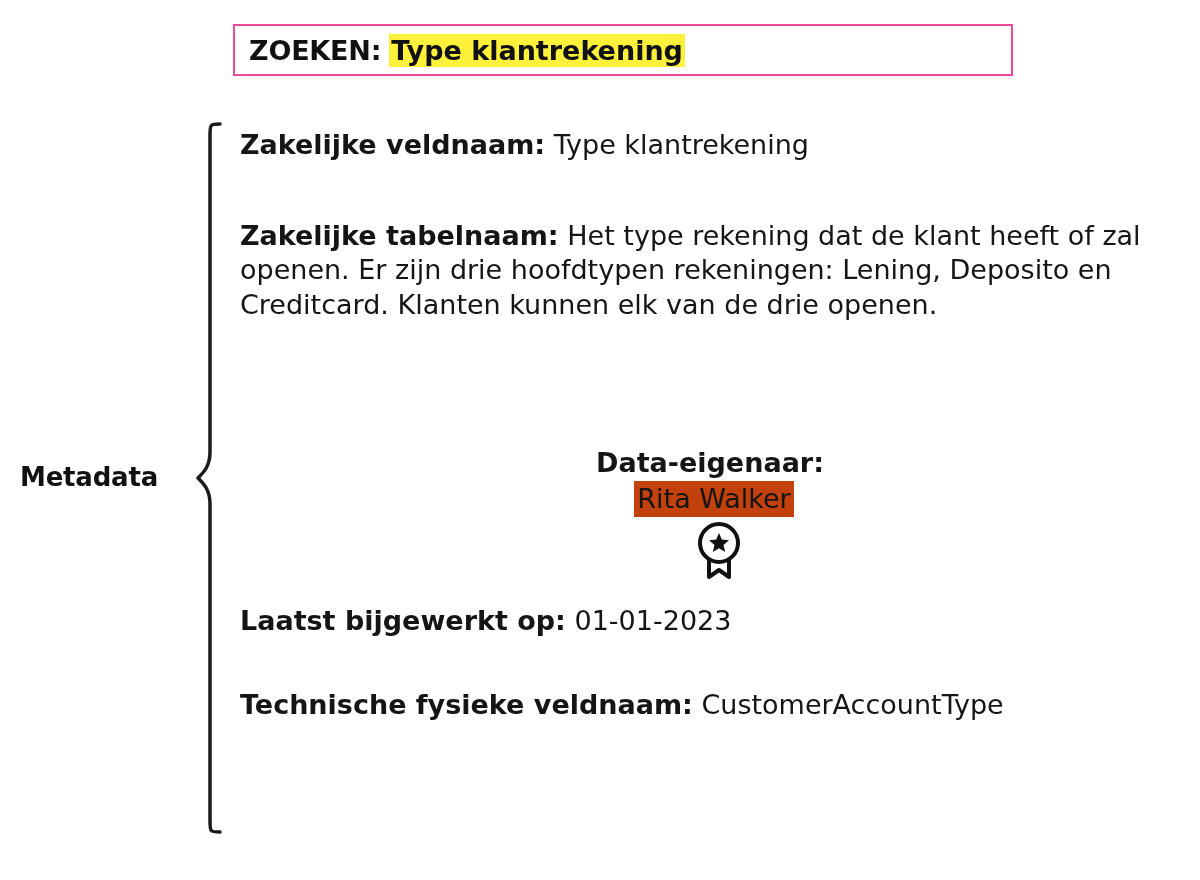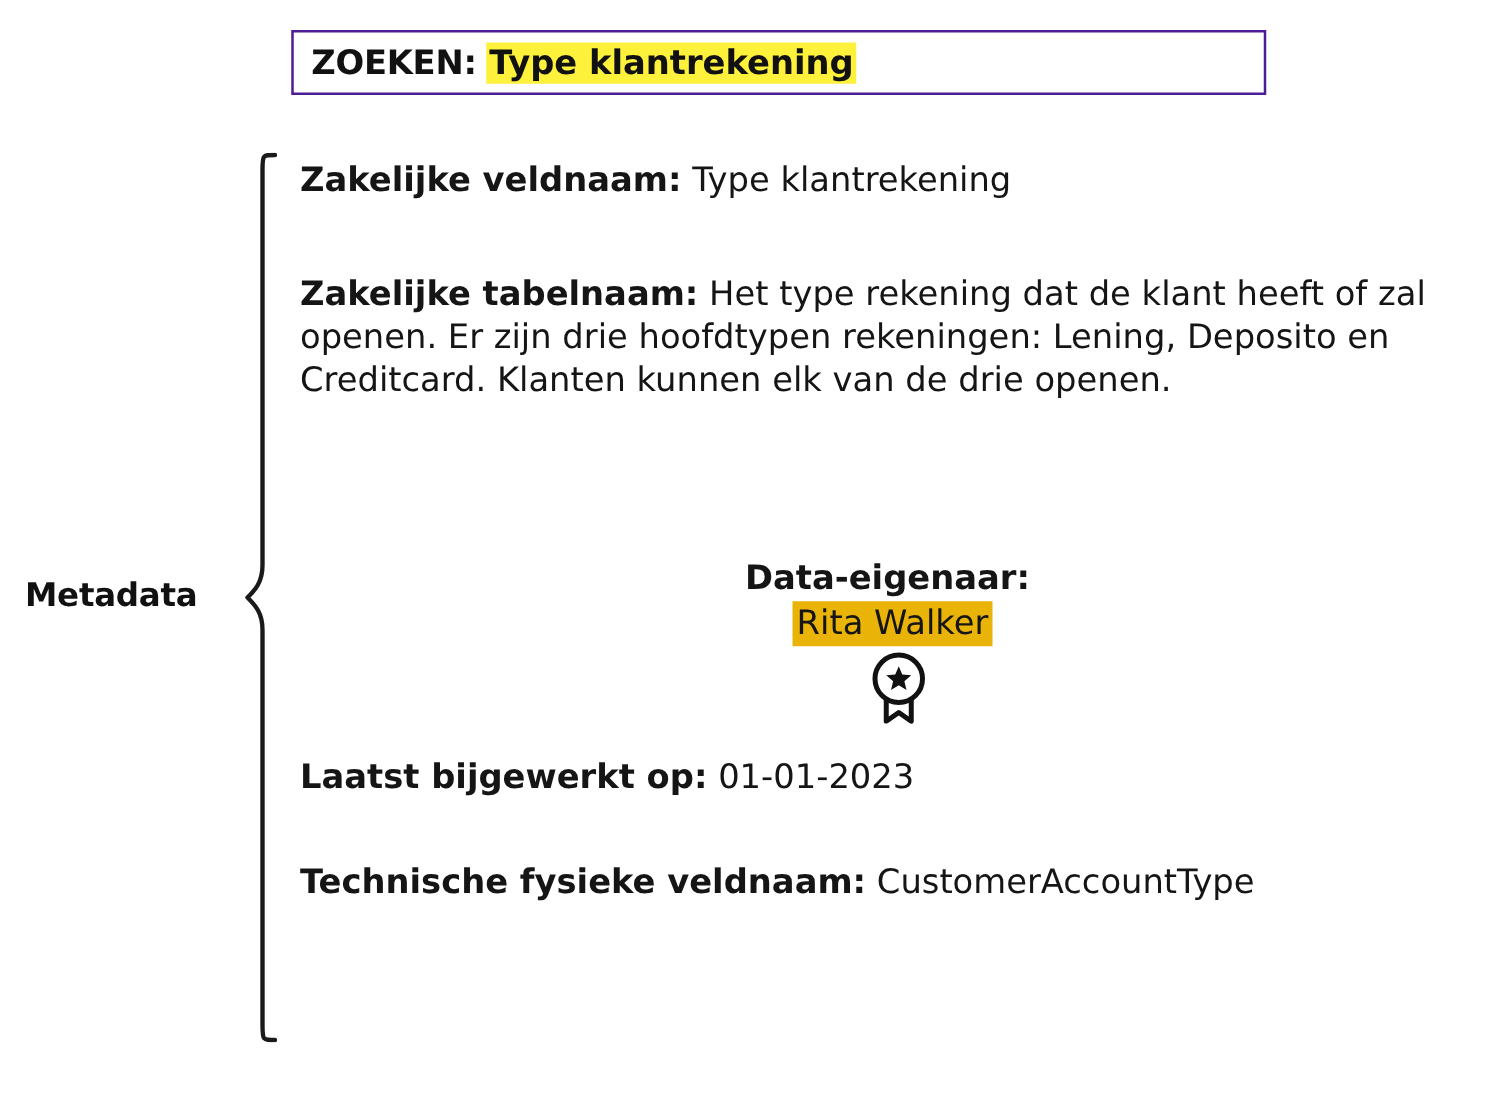--- a/index.html
+++ b/index.html
@@ -17,21 +17,21 @@
   }
 
   
   .search-box {
     position: absolute;
     left: 233px;
     top: 24px;
     width: 780px;
     height: 52px;
     box-sizing: border-box;
-    border: 2px solid #4c1d95;
+    border: 2px solid #ec4899;
     background: #ffffff;
     display: flex;
     align-items: center;
     padding-left: 14px;
   }
   .search-label {
     font-size: 27px;
     font-weight: bold;
     letter-spacing: -0.2px;
     white-space: nowrap;
@@ -74,21 +74,21 @@
     line-height: 1.28;
     color: #151515;
   }
   .row .lbl {
     font-weight: bold;
   }
   .row .val {
     font-weight: normal;
   }
   .hl {
-    background: #eab308;
+    background: #c2410c;
     padding: 1px 3px;
   }
 
   .row-field-name { margin-top: 0; }
   .row-definition { margin-top: 56px; max-width: 930px; }
   .row-owner { margin-top: 124px; display: flex; align-items: center; flex-direction: column; }
   .row-updated { margin-top: 20px; }
   .row-tech-field { margin-top: 50px; }
   .row-tech-table { margin-top: 48px; }
 

